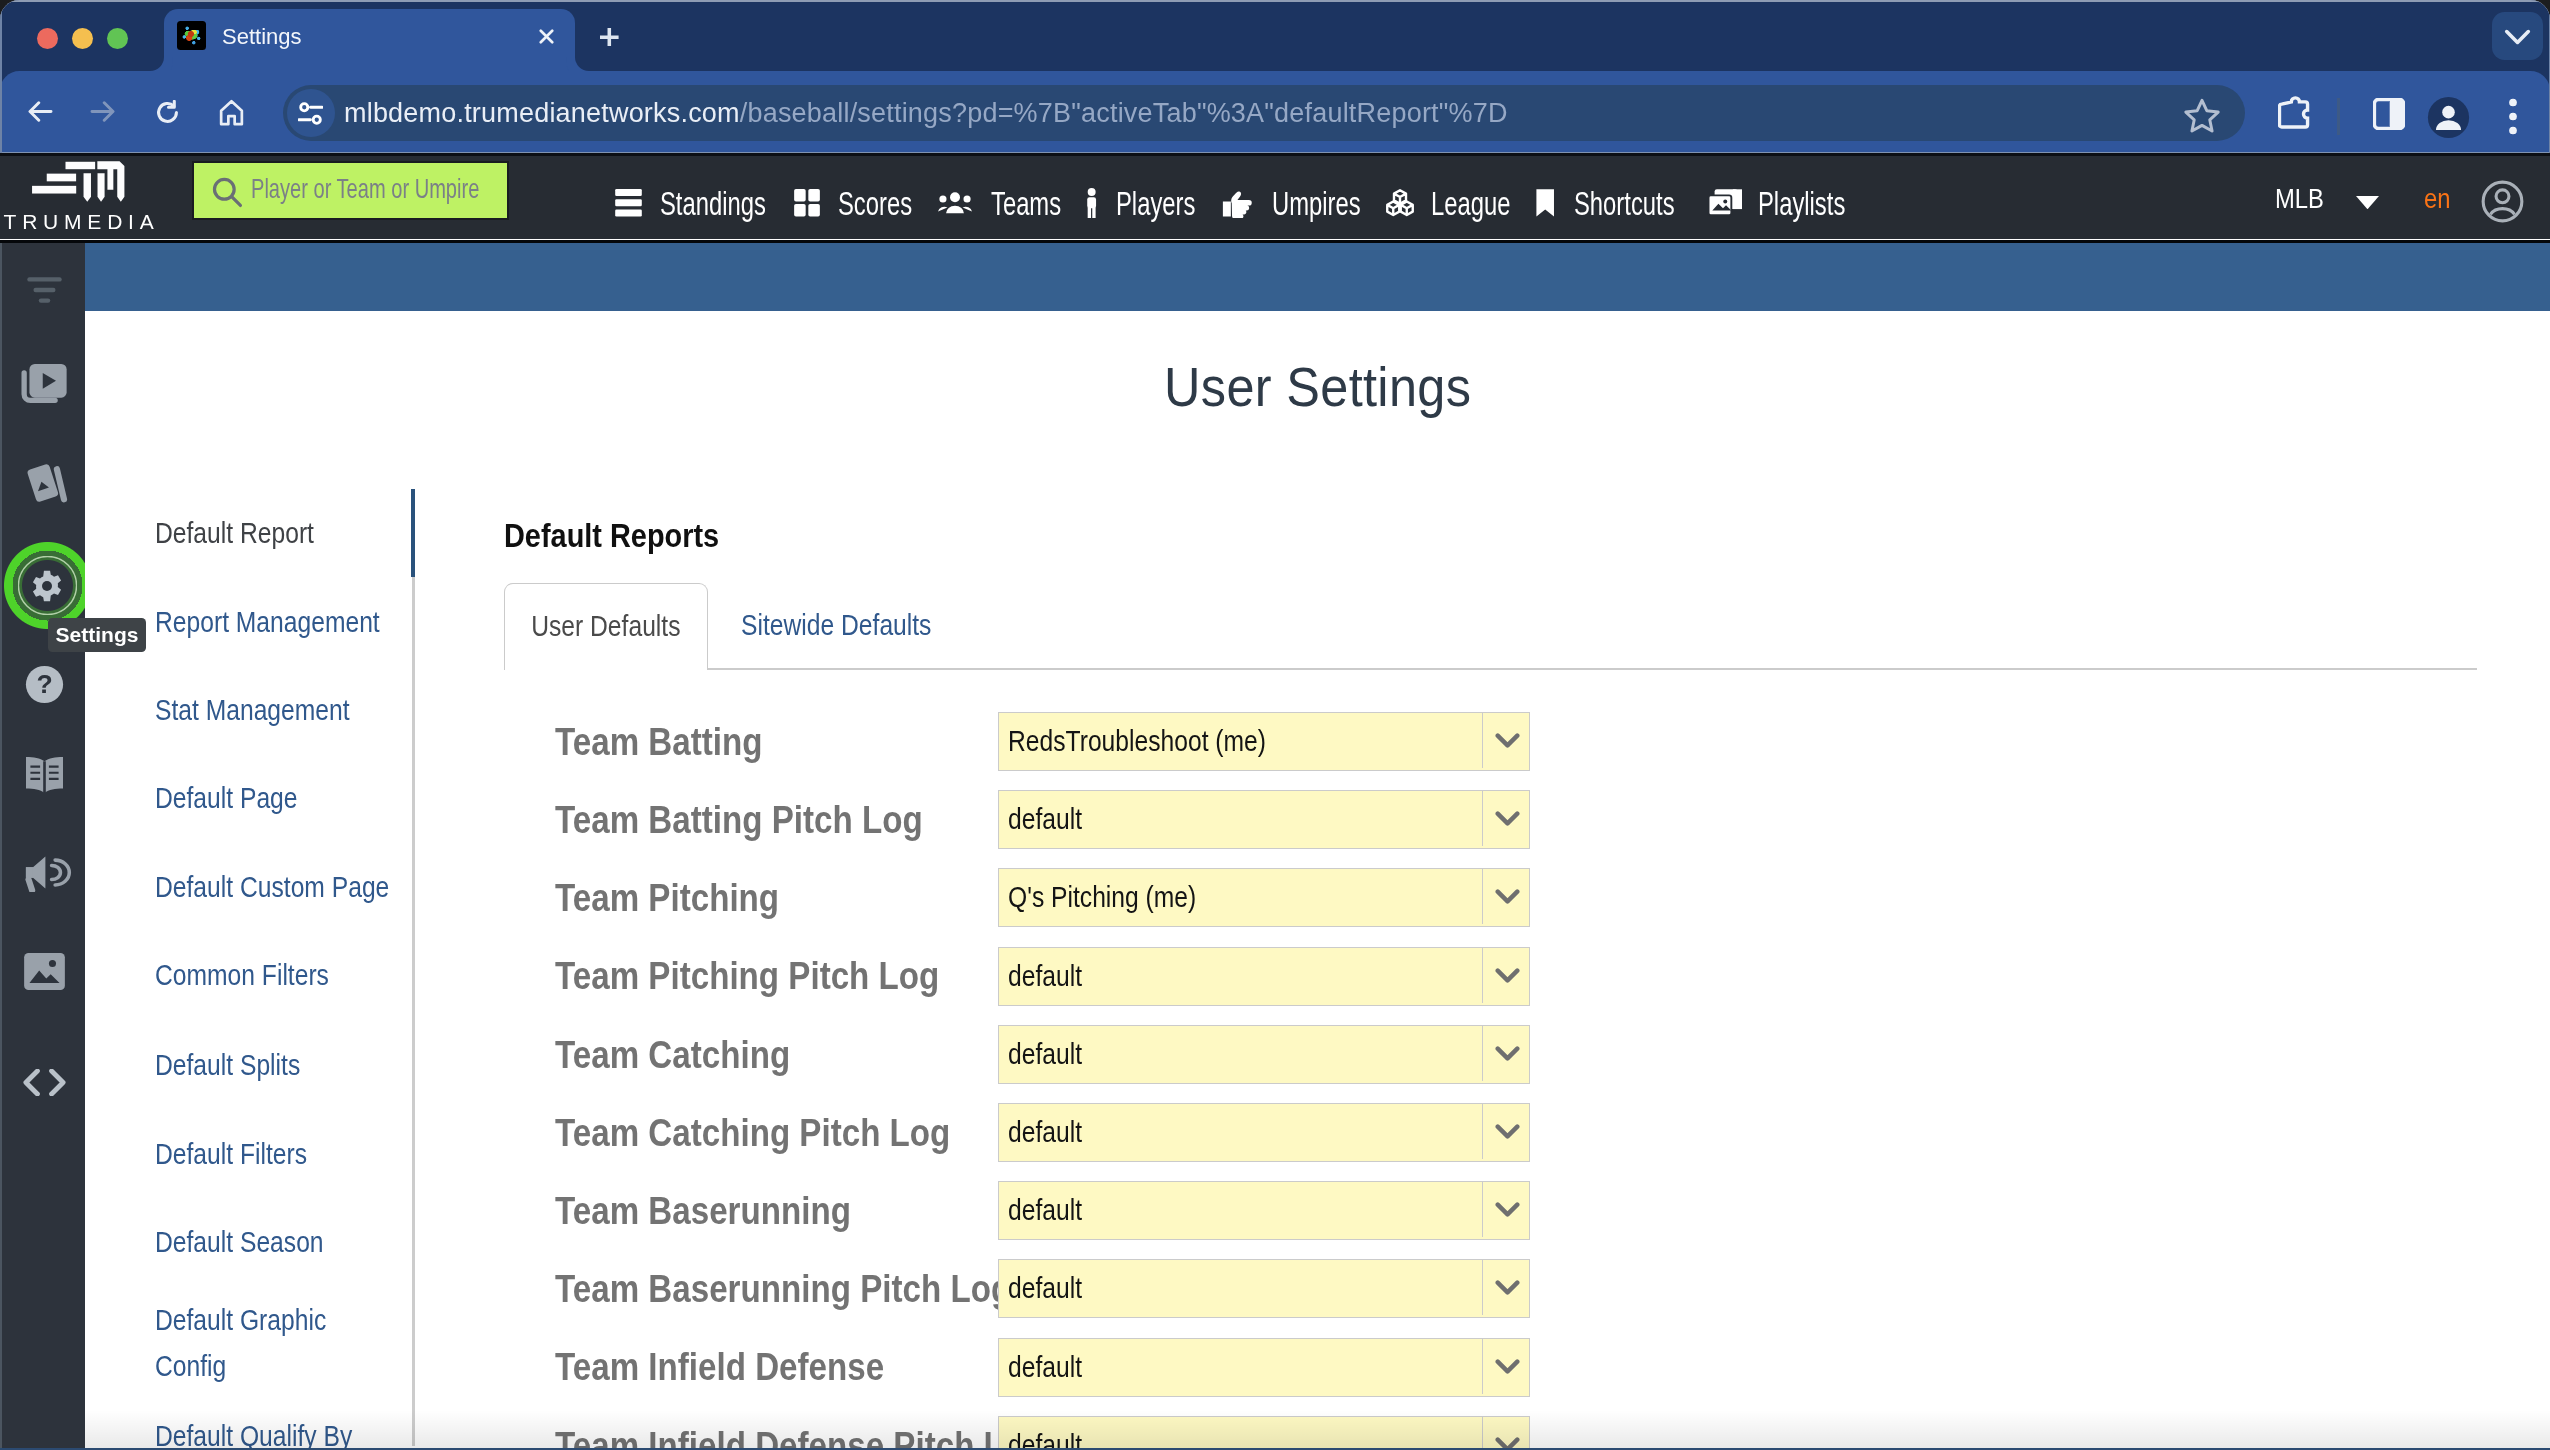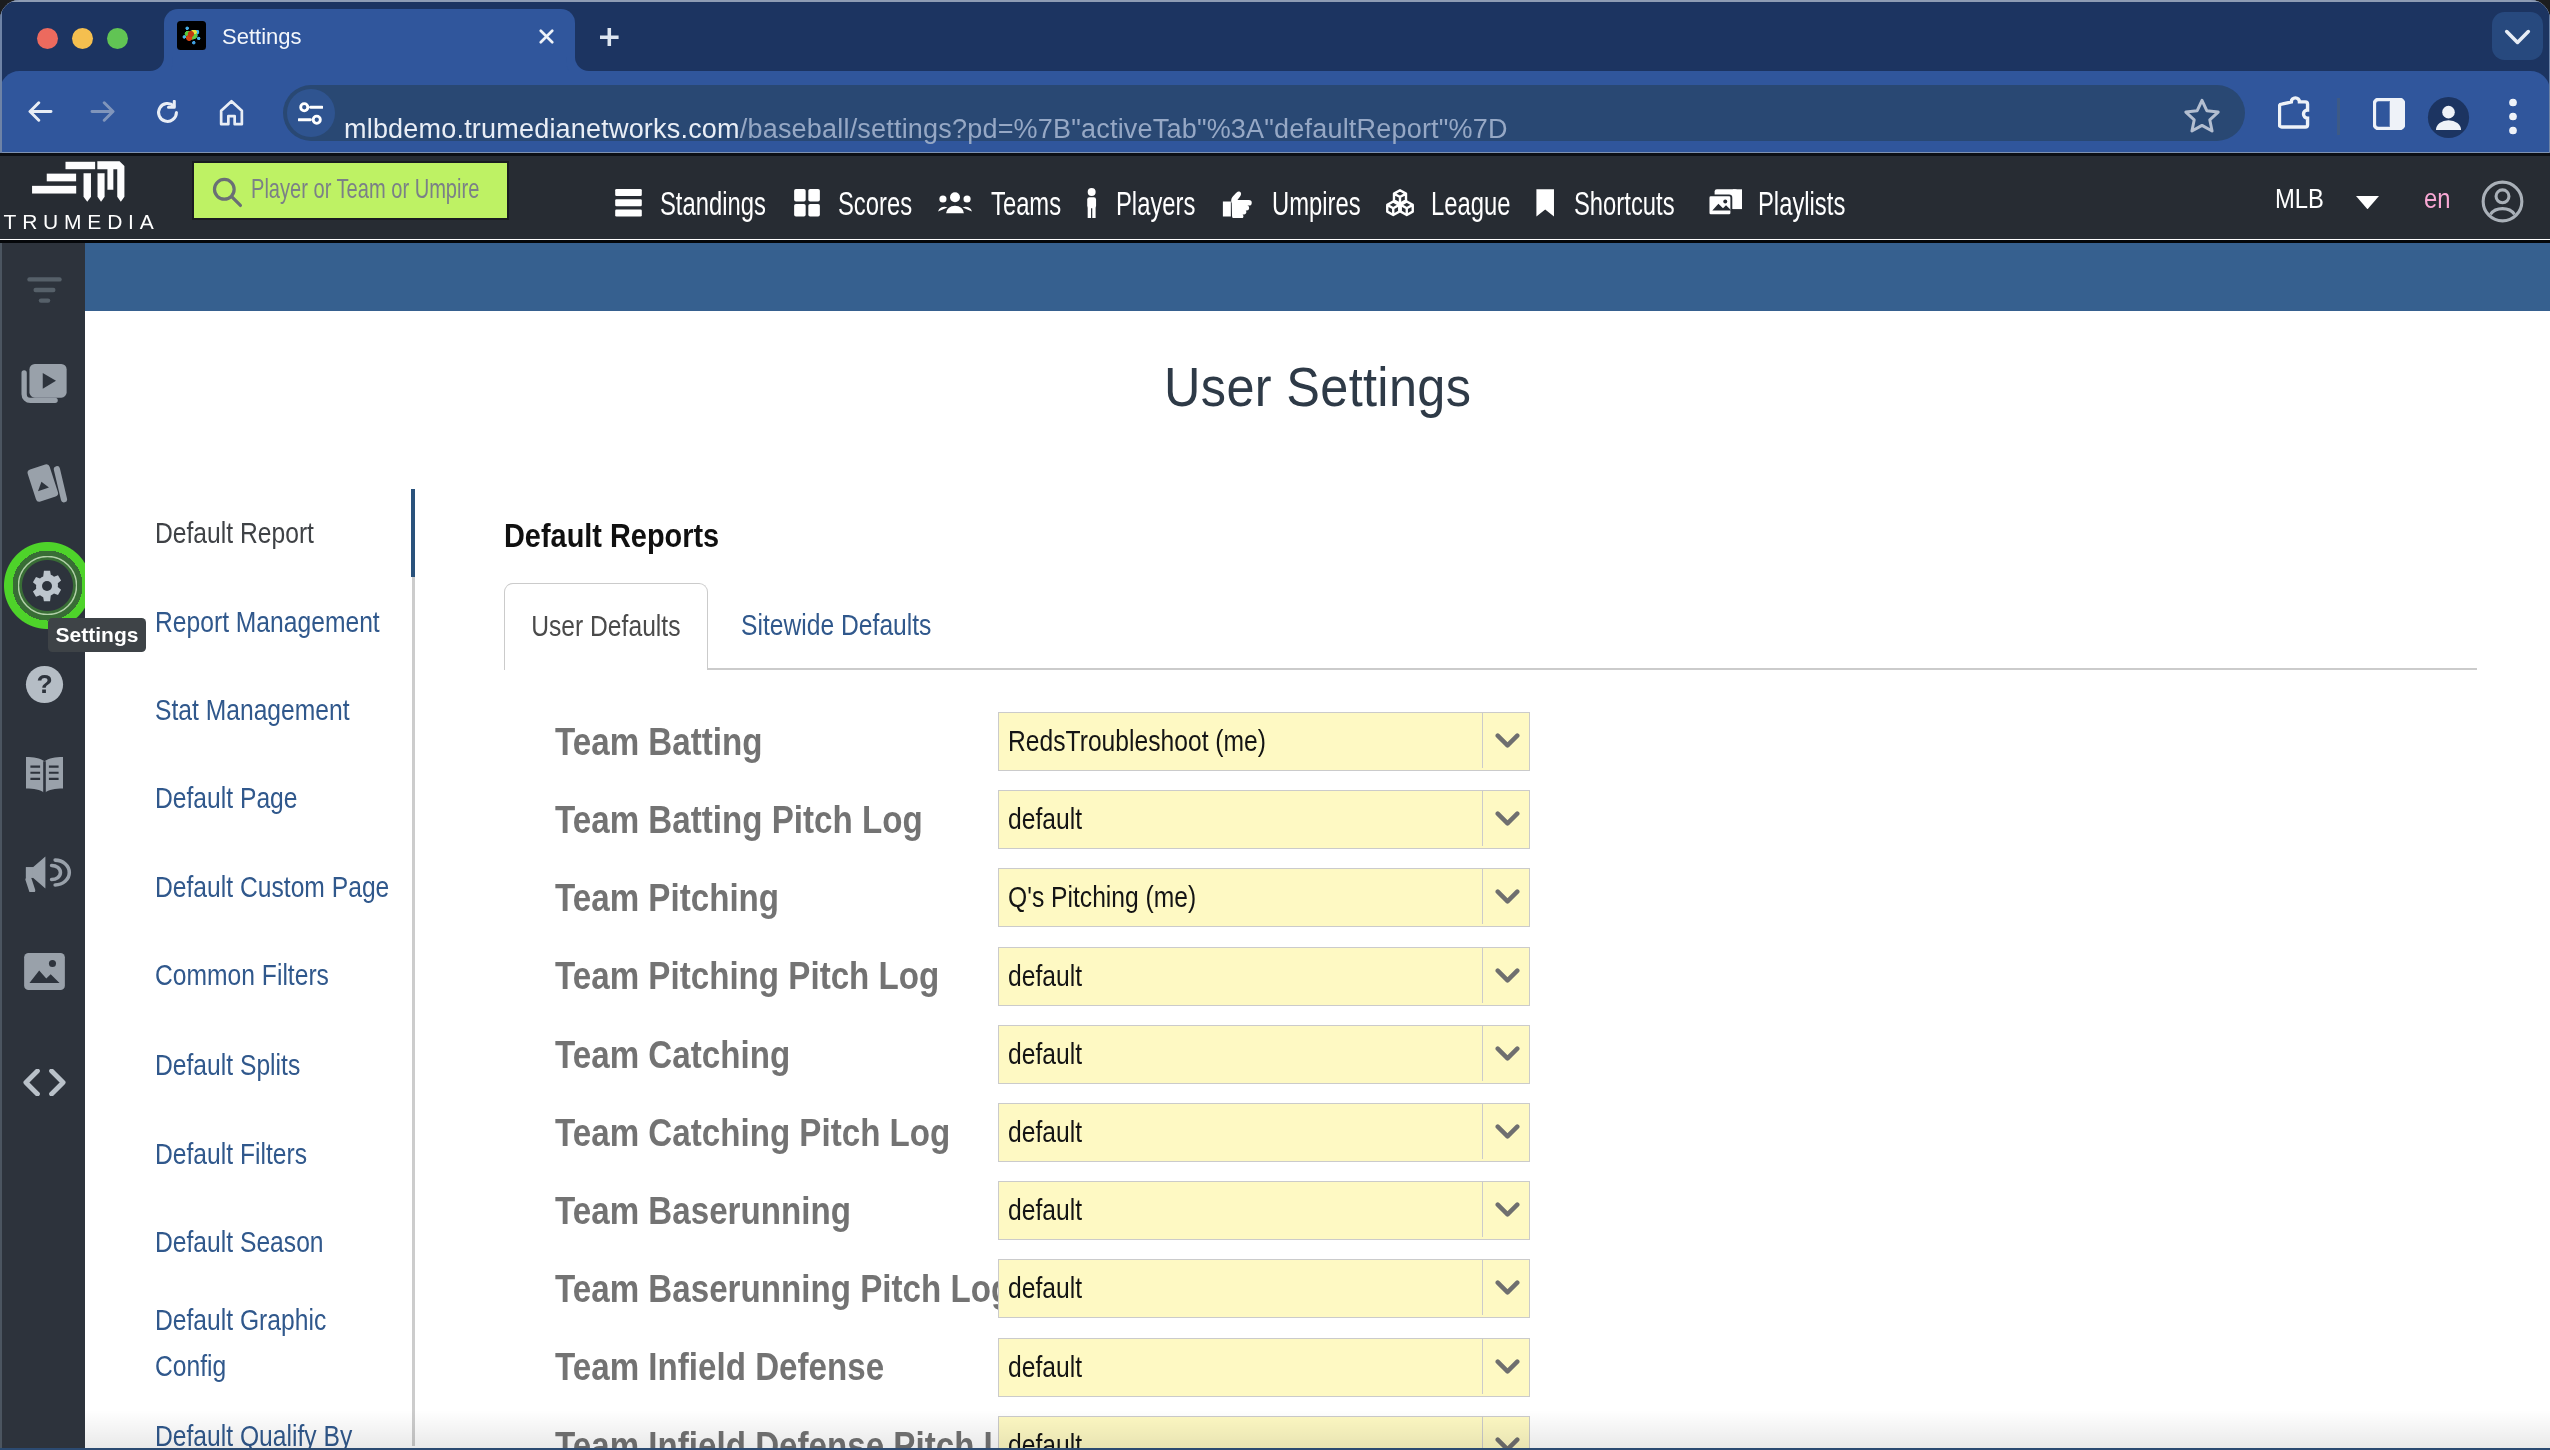--- a/index.html
+++ b/index.html
@@ -40,33 +40,33 @@
 #tabtitle { position:absolute; left:58px; top:0; height:55px; line-height:55px; color:#f3f6fb; font-size:22px; }
 #tabx { position:absolute; left:375px; top:20.4px; width:15px; height:15px; }
 #newtab { position:absolute; left:600px; top:27.5px; width:18.6px; height:18.6px; }
 #tsearch { position:absolute; left:2492px; top:12.4px; width:51px; height:48px; border-radius:12.4px; background:#27497e; }
 
 
 #toolbar { position:absolute; left:0; top:71px; width:2550px; height:81px; background:#30569c; border-radius:19.5px 19.5px 0 0; }
 #lightline { position:absolute; left:0; top:152px; width:2550px; height:1.3px; background:#8093b1; z-index:4; }
 #urlpill { position:absolute; left:283px; top:14px; width:1962px; height:56px; border-radius:28px; background:#294873; }
 #tunec { position:absolute; left:3.5px; top:4.4px; width:48px; height:48px; border-radius:50%; background:#2f5490; }
-#urltext { position:absolute; left:61px; top:16px; height:72px; line-height:57px; font-size:27px; color:#e9eef6; white-space:nowrap; letter-spacing:0.2px; }
+#urltext { position:absolute; left:61px; top:0; height:72px; line-height:57px; font-size:27px; color:#e9eef6; white-space:nowrap; letter-spacing:0.2px; }
 #urltext .path { color:#96a8c5; }
 
 
 #appheader { position:absolute; left:0; top:153px; width:2550px; height:86px; background:#272c33; }
 #darkstrip { position:absolute; left:0; top:153px; width:2550px; height:3.1px; background:#0c0f14; z-index:4; }
 #headerline { position:absolute; left:0; top:240px; width:2550px; height:3.1px; background:#05070a; }
 #searchbox { position:absolute; left:192px; top:8px; width:317px; height:59px; border-radius:0; background:#bef264; border:2.7px solid #191c20; }
 #searchbox span { position:absolute; left:57px; top:0; height:51px; line-height:51px; color:#7b8087; font-size:27.5px; }
 .nico { position:absolute; }
 .ntxt { position:absolute; top:9px; height:83px; line-height:83px; color:#fff; font-size:34px; }
 #mlb { position:absolute; left:2275px; top:4.4px; height:83px; line-height:83px; color:#fff; font-size:28px; }
-#encap { position:absolute; left:2424px; top:3.5px; height:83px; line-height:83px; color:#f9a8d4; font-size:28px; }
+#encap { position:absolute; left:2424px; top:3.5px; height:83px; line-height:83px; color:#f97316; font-size:28px; }
 
 
 #band { position:absolute; left:85px; top:243px; width:2465px; height:68px; background:#36608f; z-index:1; }
 #sidebar { position:absolute; left:0; top:243px; width:85px; height:1208px; background:#2d333c; border-left:2.7px solid #4b5560; }
 .sbicon { position:absolute; left:0; width:85px; text-align:center; }
 #tooltip { position:absolute; left:46px; top:375px; width:98px; height:34px; background:#3e4347; border-radius:4.4px;
   color:#fff; font-size:21px; font-weight:bold; text-align:center; line-height:34px; z-index:3; }
 
 
 #content { position:absolute; left:85px; top:304px; width:2383px; height:1147px; background:#fff; }

